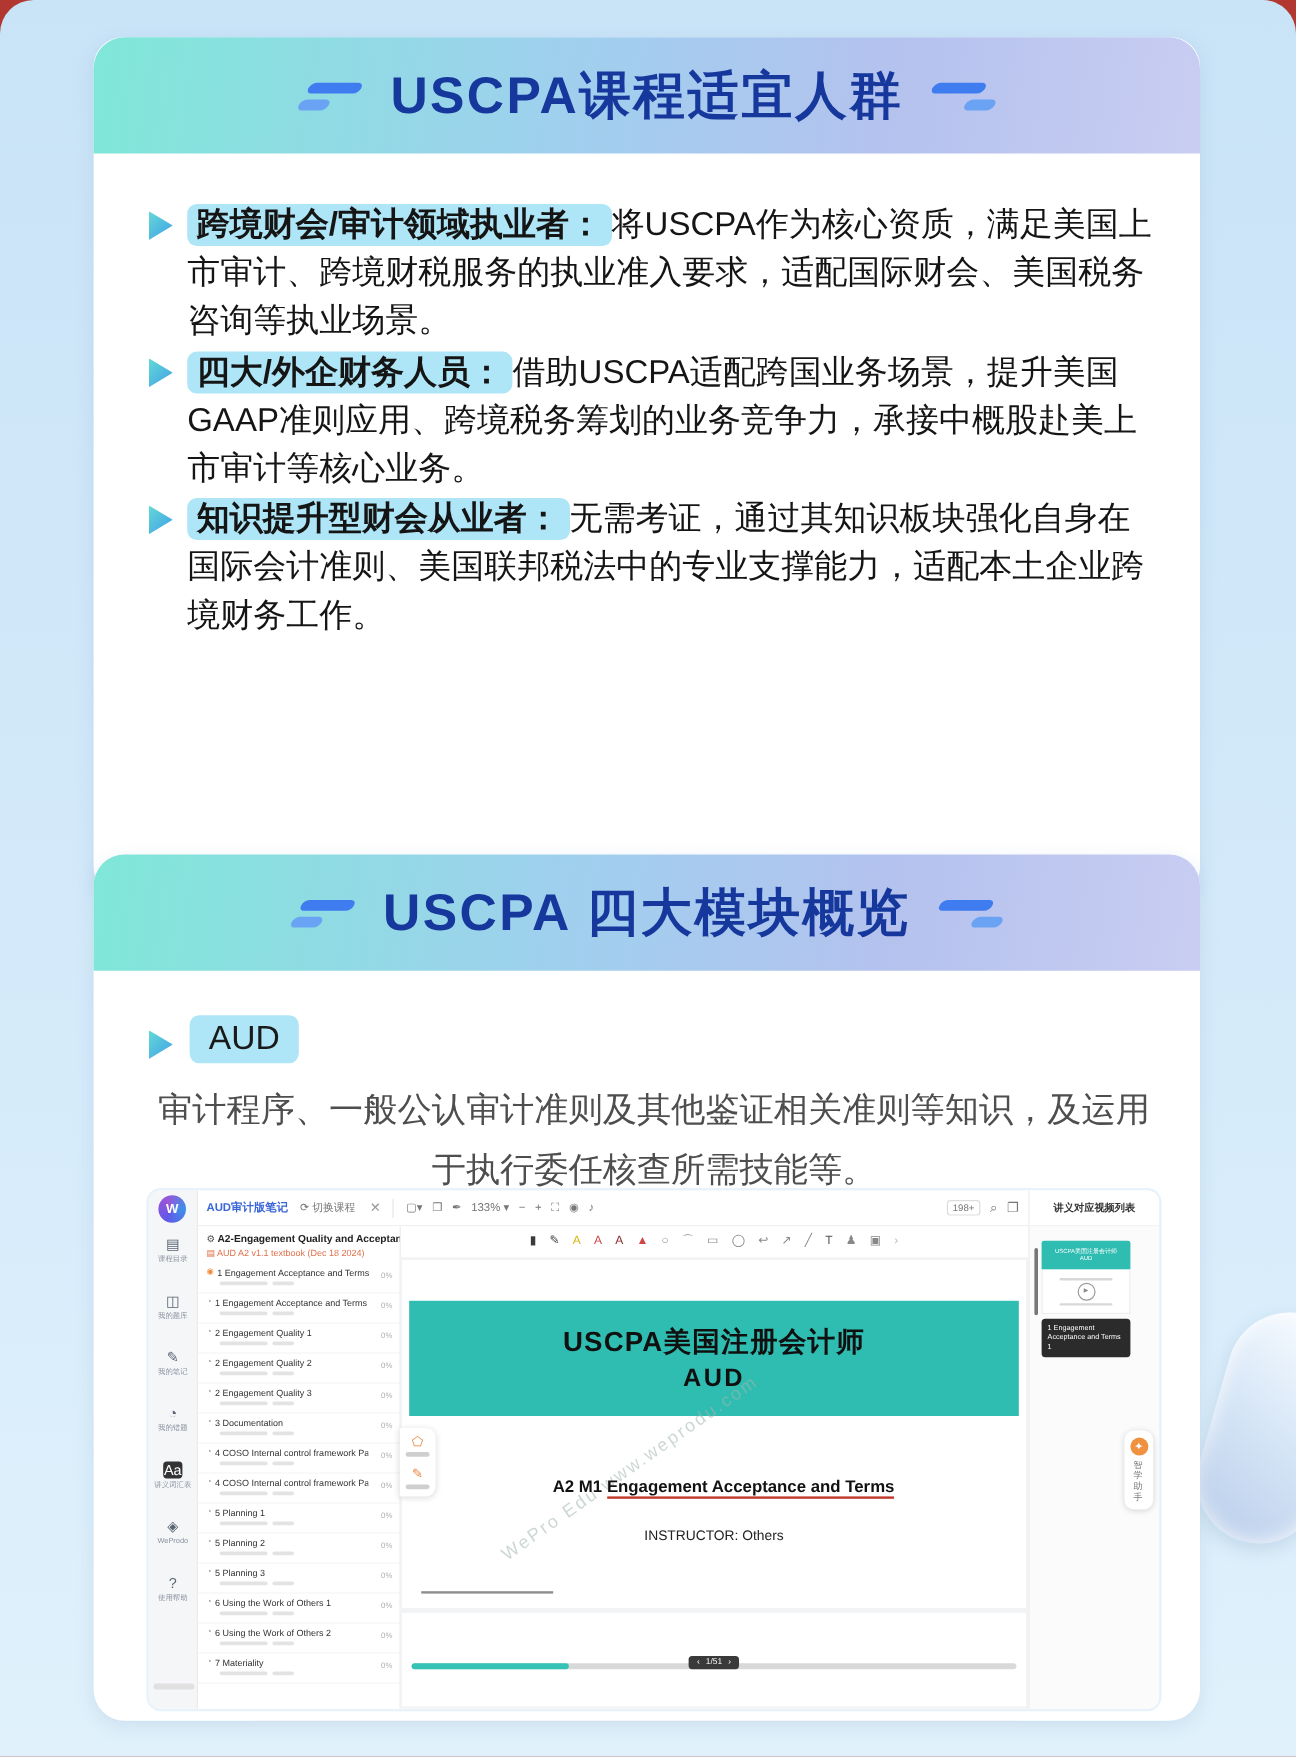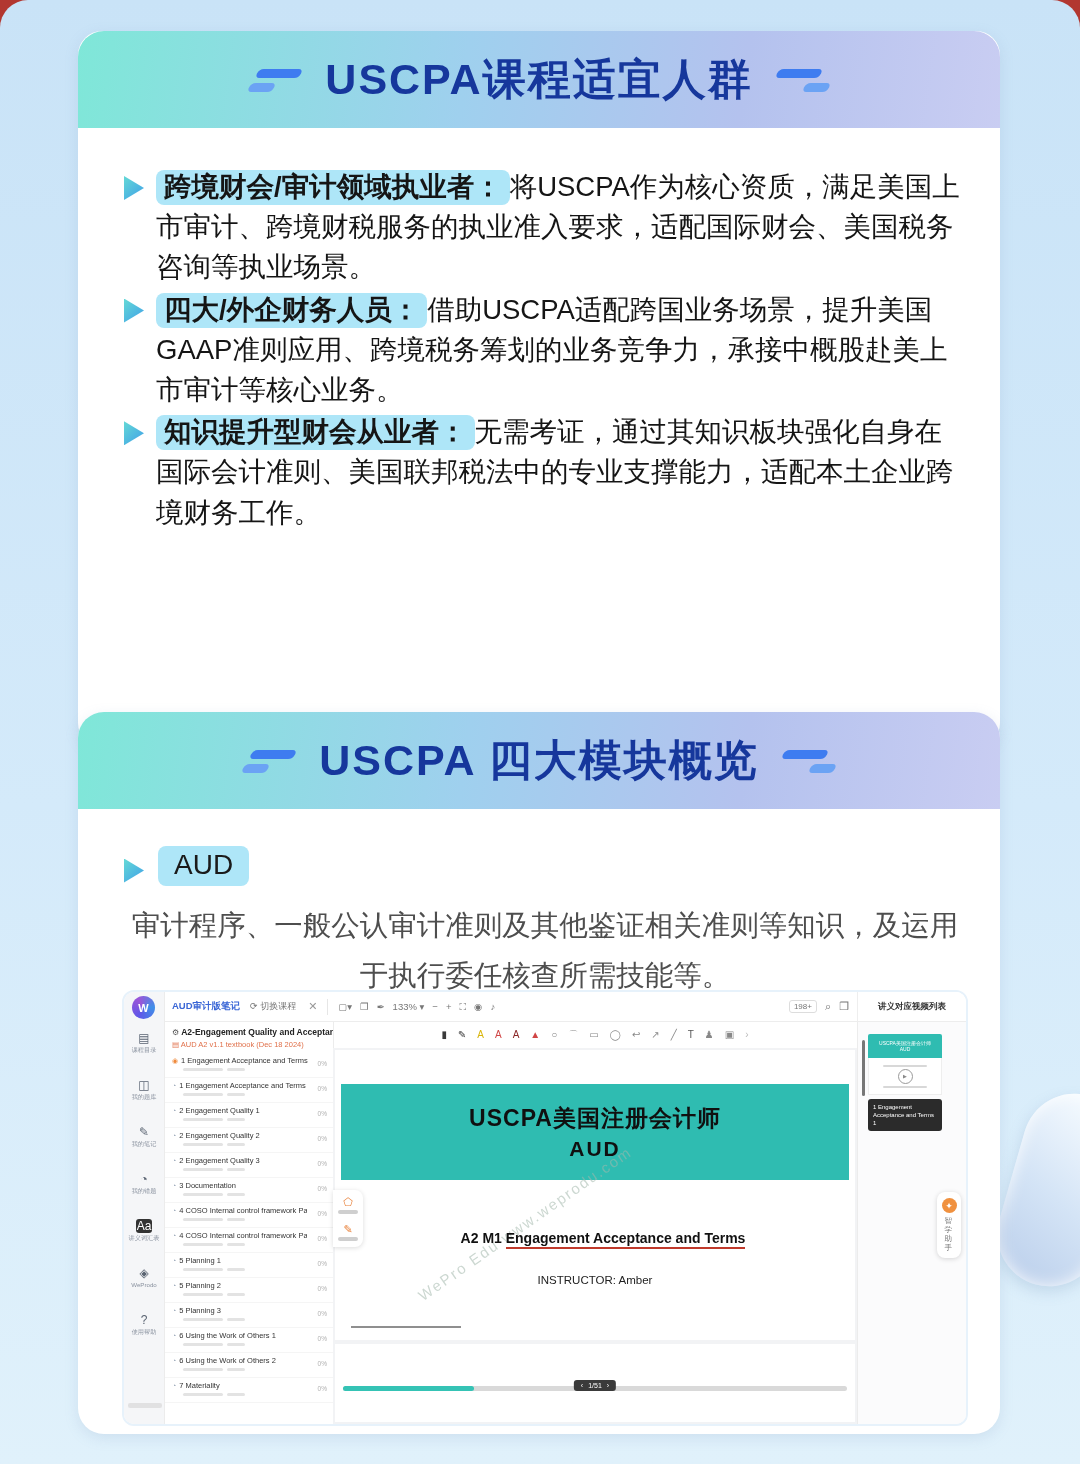--- a/index.html
+++ b/index.html
@@ -434,21 +434,21 @@
       </div>
 
       <div class="main">
         <div class="slide1">
           <div class="banner">
             <div class="l1">USCPA美国注册会计师</div>
             <div class="l2">AUD</div>
           </div>
           <div class="wm">WePro Edu  www.weprodu.com</div>
           <div class="subtitle"><span>A2 M1 </span><span class="u">Engagement Acceptance and Terms</span></div>
-          <div class="instructor">INSTRUCTOR:  Amber</div>
+          <div class="instructor">INSTRUCTOR:  Others</div>
           <div class="minihr"></div>
         </div>
         <div class="slide2">
           <div class="pbar">
             <div class="pfill"></div>
             <div class="ppill">
               <span>‹</span>
               <span>1/51</span>
               <span>›</span>
             </div>

